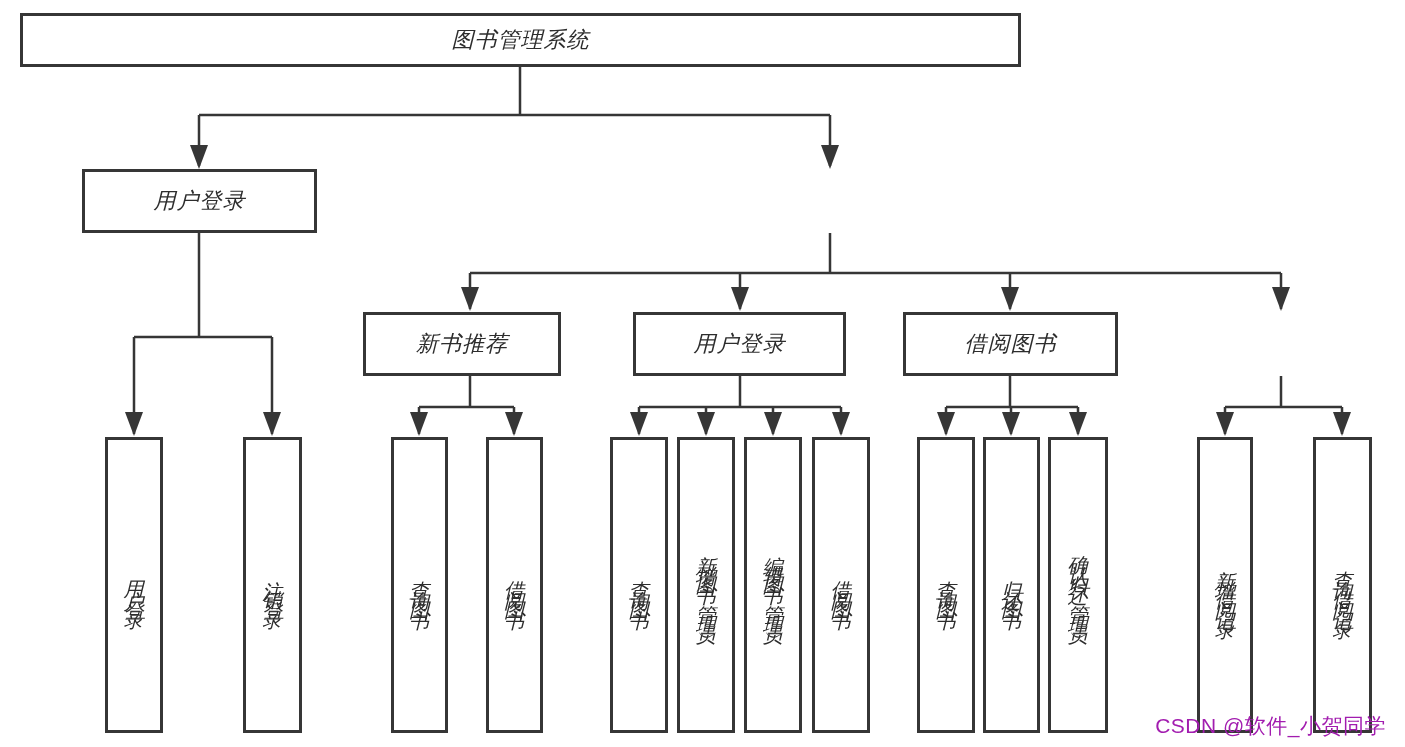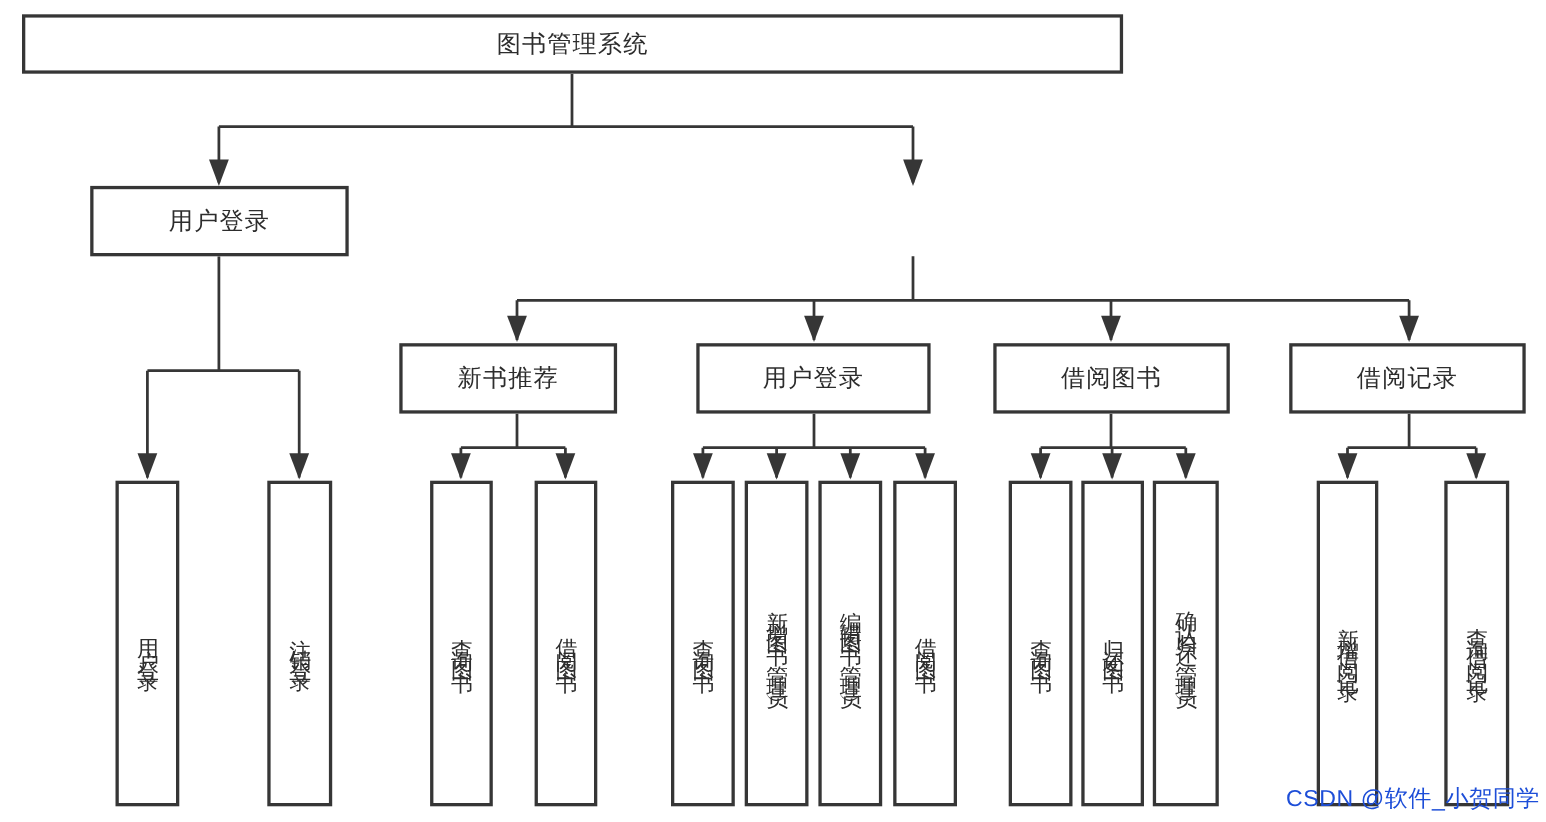--- a/index.html
+++ b/index.html
@@ -4,31 +4,31 @@
 <style>
   html,body { margin:0; padding:0; background:#ffffff; }
   .stage {
     position:relative; width:1405px; height:747px; background:#ffffff;
     font-family:"Liberation Sans","DejaVu Sans",sans-serif; overflow:hidden;
   }
   svg.connectors { position:absolute; left:0; top:0; z-index:0; }
   .box {
     position:absolute; background:#ffffff; border:3px solid #363636;
     box-sizing:border-box; display:flex; align-items:center; justify-content:center;
-    color:#2d2d2d; z-index:1;
+    color:#2d2d2d; z-index:1;font-style:italic;
   }
   .hbox { font-size:22px; letter-spacing:1px; }
   .vbox { top:437px; height:296px; }
   .vtext {
     writing-mode:vertical-rl; text-orientation:mixed;
     font-size:20px; letter-spacing:10px; line-height:1; white-space:nowrap;
   }
   .watermark {
-    position:absolute; right:5px; top:712px; z-index:3;
-    font-size:21px; color:#1d4ed8; letter-spacing:0.5px; white-space:nowrap;
+    position:absolute; right:19px; top:712px; z-index:3;
+    font-size:21px; color:#a21caf; letter-spacing:0.5px; white-space:nowrap;
   }
 </style>
 </head>
 <body>
 
 <div class="stage">
 
   <svg class="connectors" width="1405" height="747" viewBox="0 0 1405 747">
     <path d="M520 67 V115 M199 115 H830 M199 115 V166 M830 115 V166
              M199 233 V337 M134 337 H272 M134 337 V434 M272 337 V434
@@ -70,23 +70,20 @@
 
   <div class="box hbox" style="left:363px;top:312px;width:198px;height:64px">
     <span>新书推荐</span>
   </div>
   <div class="box hbox" style="left:633px;top:312px;width:213px;height:64px">
     <span>用户登录</span>
   </div>
   <div class="box hbox" style="left:903px;top:312px;width:215px;height:64px">
     <span>借阅图书</span>
   </div>
-  <div class="box hbox" style="left:1172px;top:312px;width:215px;height:64px">
-    <span>借阅记录</span>
-  </div>
 
   <div class="box vbox" style="left:105px;width:58px">
     <span class="vtext">用户登录</span>
   </div>
   <div class="box vbox" style="left:243px;width:59px">
     <span class="vtext">注销登录</span>
   </div>
 
   <div class="box vbox" style="left:391px;width:57px">
     <span class="vtext">查询图书</span>

